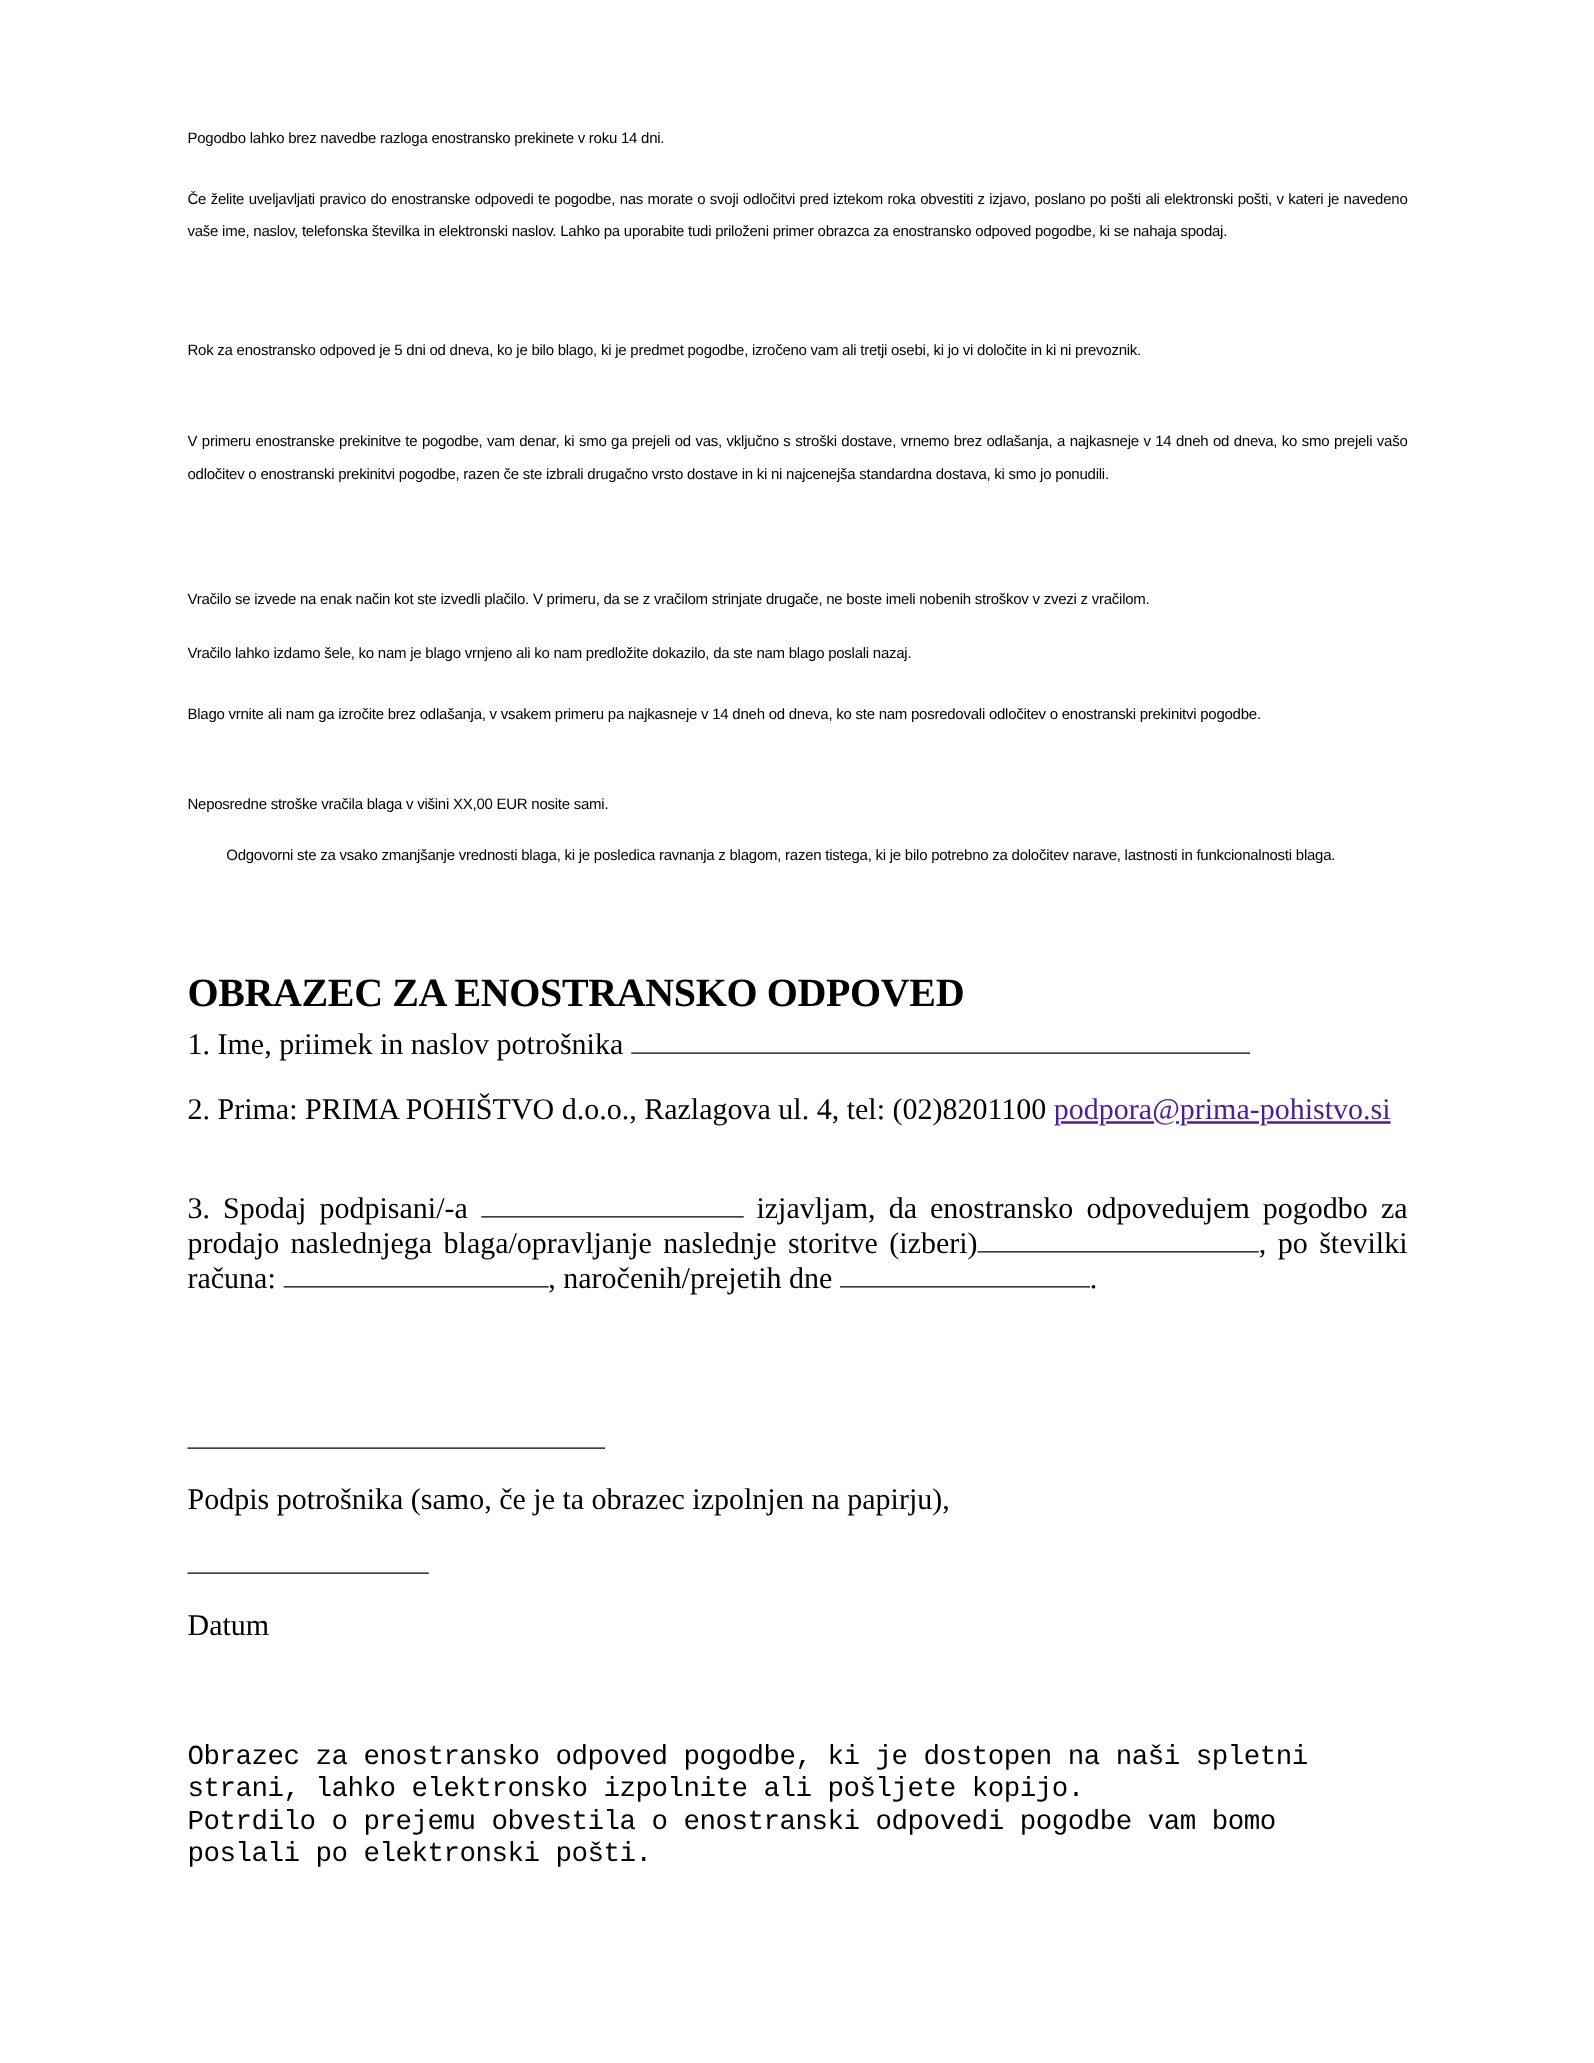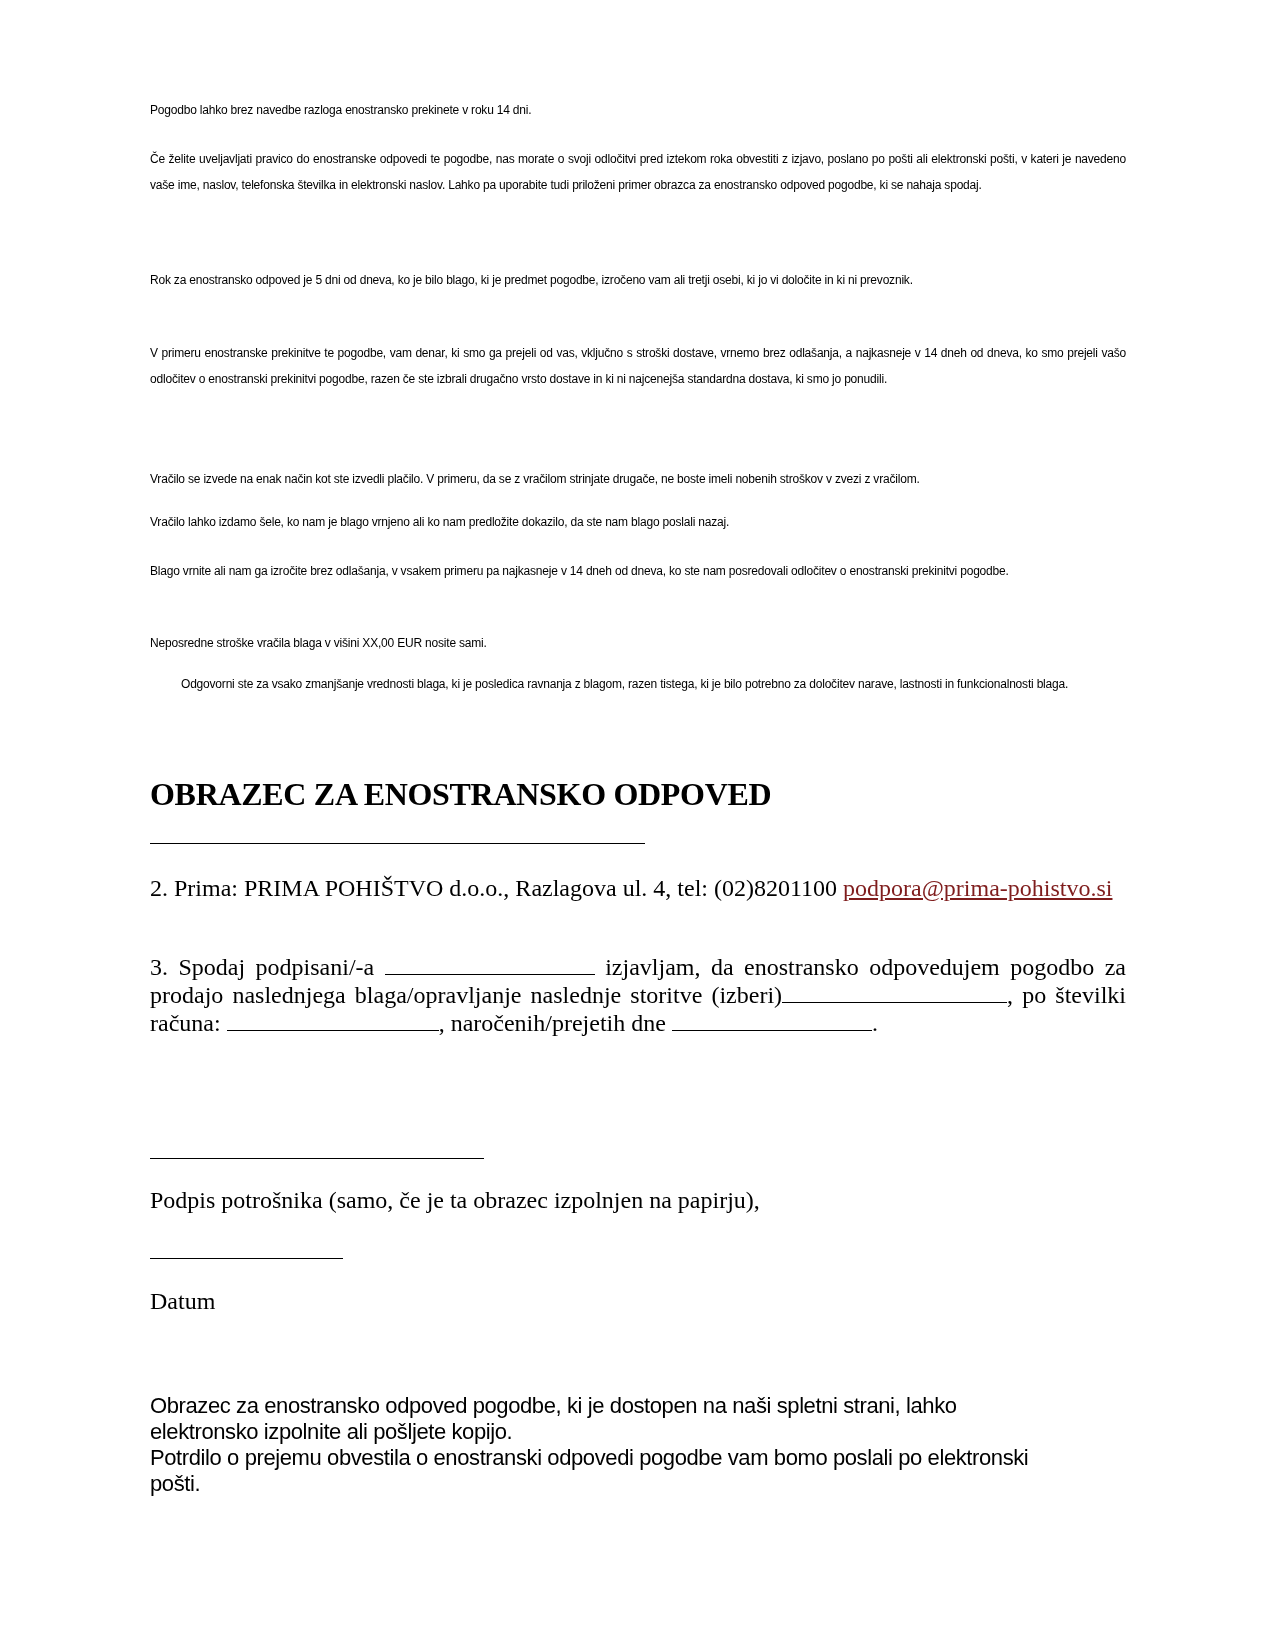--- a/index.html
+++ b/index.html
@@ -3,42 +3,43 @@
 <meta charset="utf-8">
 <style>
   html, body { margin: 0; padding: 0; background: #ffffff; }
   body { width: 1275px; height: 1650px; position: relative; overflow: hidden; color: #000; }
   .page { position: absolute; left: 150px; top: 0; width: 976px; }
   .sans { font-family: "Liberation Sans", sans-serif; font-size: 12px; line-height: 25.5px; text-align: justify; letter-spacing: -0.2px; }
   .p { position: absolute; left: 0; width: 976px; margin: 0; }
   .serif { font-family: "Liberation Serif", serif; font-size: 24px; line-height: 29px; }
   .heading { font-family: "Liberation Serif", serif; font-weight: bold; font-size: 32px; letter-spacing: -0.3px; }
   .justify { text-align: justify; text-align-last: left; }
-  a.link { color: #7f1d1d; }
+  a.link { color: #4c1d95; }
   .blank { display: inline-block; border-bottom: 1.5px solid #000; height: 1px; vertical-align: baseline; }
-  .footer { font-family: Liberation Sans, sans-serif; font-size: 22px; line-height: 26px; letter-spacing: -0.4px; }
+  .footer { font-family: Liberation Mono, monospace; font-size: 22px; line-height: 26px; letter-spacing: -0.4px; }
 </style>
 </head>
 <body>
 
 <div class="page">
 
   <p class="p sans" style="top:98px;">Pogodbo lahko brez navedbe razloga enostransko prekinete v roku 14 dni.</p>
   <p class="p sans" style="top:147px;">Če želite uveljavljati pravico do enostranske odpovedi te pogodbe, nas morate o svoji odločitvi pred iztekom roka obvestiti z izjavo, poslano po pošti ali elektronski pošti, v kateri je navedeno vaše ime, naslov, telefonska številka in elektronski naslov. Lahko pa uporabite tudi priloženi primer obrazca za enostransko odpoved pogodbe, ki se nahaja spodaj.</p>
   <p class="p sans" style="top:268px;">Rok za enostransko odpoved je 5 dni od dneva, ko je bilo blago, ki je predmet pogodbe, izročeno vam ali tretji osebi, ki jo vi določite in ki ni prevoznik.</p>
   <p class="p sans" style="top:341px;">V primeru enostranske prekinitve te pogodbe, vam denar, ki smo ga prejeli od vas, vključno s stroški dostave, vrnemo brez odlašanja, a najkasneje v 14 dneh od dneva, ko smo prejeli vašo odločitev o enostranski prekinitvi pogodbe, razen če ste izbrali drugačno vrsto dostave in ki ni najcenejša standardna dostava, ki smo jo ponudili.</p>
   <p class="p sans" style="top:438px;margin-top:29px;">Vračilo se izvede na enak način kot ste izvedli plačilo. V primeru, da se z vračilom strinjate drugače, ne boste imeli nobenih stroškov v zvezi z vračilom.</p>
   <p class="p sans" style="top:510px;">Vračilo lahko izdamo šele, ko nam je blago vrnjeno ali ko nam predložite dokazilo, da ste nam blago poslali nazaj.</p>
   <p class="p sans" style="top:559px;">Blago vrnite ali nam ga izročite brez odlašanja, v vsakem primeru pa najkasneje v 14 dneh od dneva, ko ste nam posredovali odločitev o enostranski prekinitvi pogodbe.</p>
   <p class="p sans" style="top:631px;">Neposredne stroške vračila blaga v višini XX,00 EUR nosite sami.</p>
   <p class="p sans" style="top:672px;margin-left:31px;">Odgovorni ste za vsako zmanjšanje vrednosti blaga, ki je posledica ravnanja z blagom, razen tistega, ki je bilo potrebno za določitev narave, lastnosti in funkcionalnosti blaga.</p>
 
   <h2 class="p heading" style="top:778px; margin:0; line-height:32px;">OBRAZEC ZA ENOSTRANSKO ODPOVED</h2>
 
   <div class="p serif" style="top:822px;">
+    <span>1. Ime, priimek in naslov potrošnika</span>
     <span class="blank" style="width:495px;"></span>
   </div>
 
   <div class="p serif justify" style="top:874px;">
     <span>2. Prima: PRIMA POHIŠTVO d.o.o., Razlagova ul. 4, tel: (02)8201100</span>
     <a class="link" href="#">podpora@prima-pohistvo.si</a>
   </div>
 
   <div class="p serif justify" style="top:953px; line-height:28px;">
     <span>3. Spodaj podpisani/-a</span>

